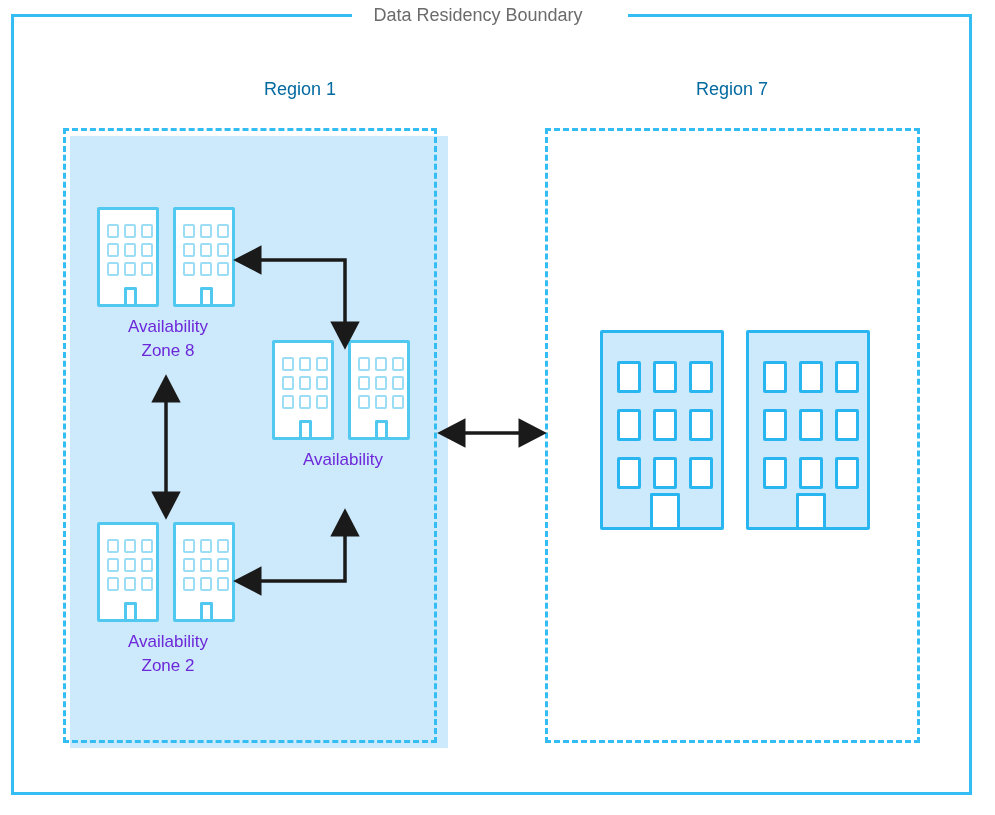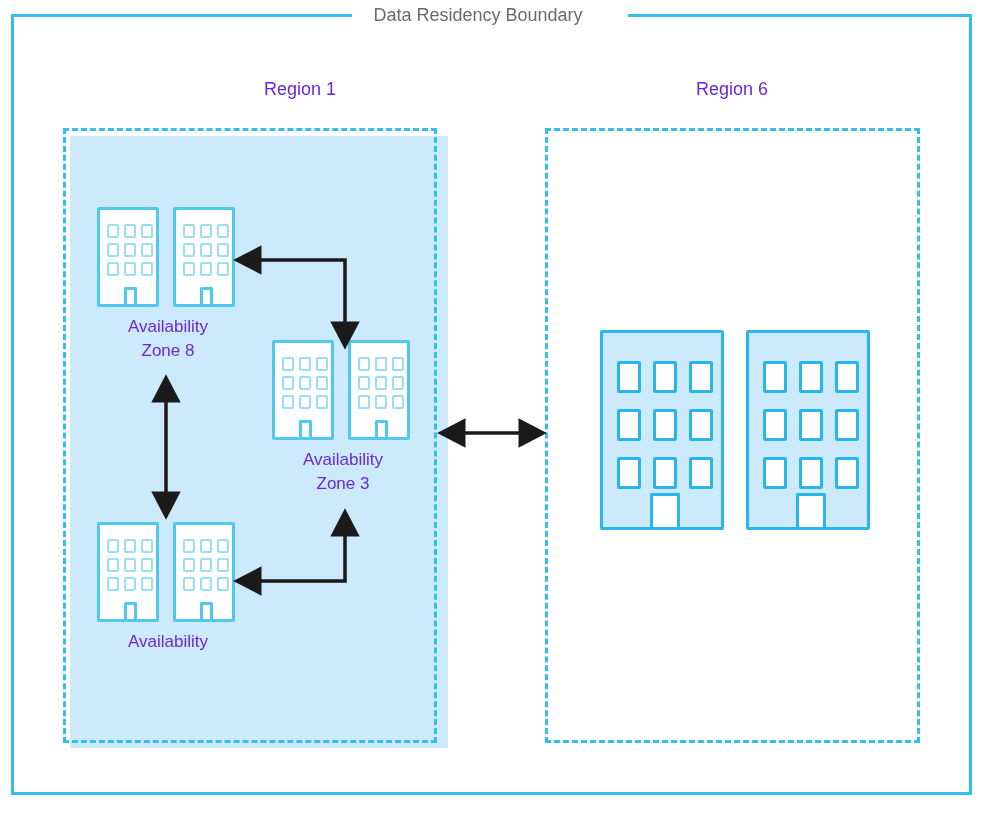--- a/index.html
+++ b/index.html
@@ -47,21 +47,21 @@
     color: #6b6b6b;
     line-height: 22px;
     background: #ffffff;
     white-space: nowrap;
   }
 
   
   .region-label {
     position: absolute;
     font-size: 18px;
-    color: #6d28d9;
+    color: #0369a1;
     line-height: 22px;
     text-align: center;
     white-space: nowrap;
   }
   #region1-label { left: 163px; top: 78px; width: 274px; }
   #region2-label { left: 595px; top: 78px; width: 274px; }
 
   
   .region-box {
     position: absolute;
@@ -221,21 +221,21 @@
 
   <div class="boundary">
     <div class="boundary-title-gap"></div>
   </div>
   <div class="boundary-title">Data Residency Boundary</div>
 
   <div class="region-label" id="region1-label">Region 1</div>
   <div id="region1-fill"></div>
   <div class="region-box" id="region1-box"></div>
 
-  <div class="region-label" id="region2-label">Region 6</div>
+  <div class="region-label" id="region2-label">Region 7</div>
   <div class="region-box" id="region2-box"></div>
 
   <div class="az-group" id="az1">
     <div class="az-buildings">
       <div class="bldg-sm left">
         <div class="win-grid-sm">
           <div class="win-sm"></div>
           <div class="win-sm"></div>
           <div class="win-sm"></div>
           <div class="win-sm"></div>
@@ -294,21 +294,20 @@
           <div class="win-sm"></div>
           <div class="win-sm"></div>
           <div class="win-sm"></div>
           <div class="win-sm"></div>
         </div>
         <div class="door-sm"></div>
       </div>
     </div>
     <div class="az-caption">
       <div>Availability</div>
-      <div>Zone 3</div>
     </div>
   </div>
 
   <div class="az-group" id="az2">
     <div class="az-buildings">
       <div class="bldg-sm left">
         <div class="win-grid-sm">
           <div class="win-sm"></div>
           <div class="win-sm"></div>
           <div class="win-sm"></div>
@@ -331,20 +330,21 @@
           <div class="win-sm"></div>
           <div class="win-sm"></div>
           <div class="win-sm"></div>
           <div class="win-sm"></div>
         </div>
         <div class="door-sm"></div>
       </div>
     </div>
     <div class="az-caption">
       <div>Availability</div>
+      <div>Zone 2</div>
     </div>
   </div>
 
   <div id="region2-buildings">
     <div class="bldg-lg left">
       <div class="win-grid-lg">
         <div class="win-lg"></div>
         <div class="win-lg"></div>
         <div class="win-lg"></div>
         <div class="win-lg"></div>

